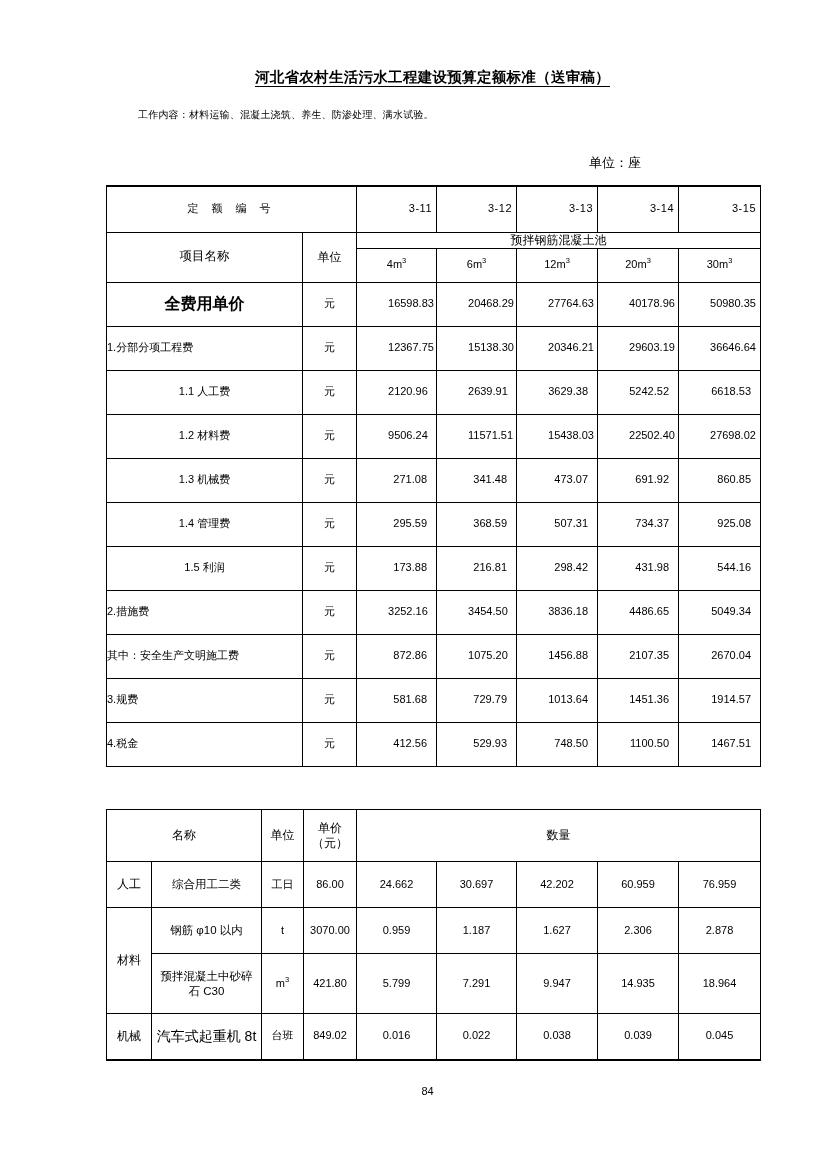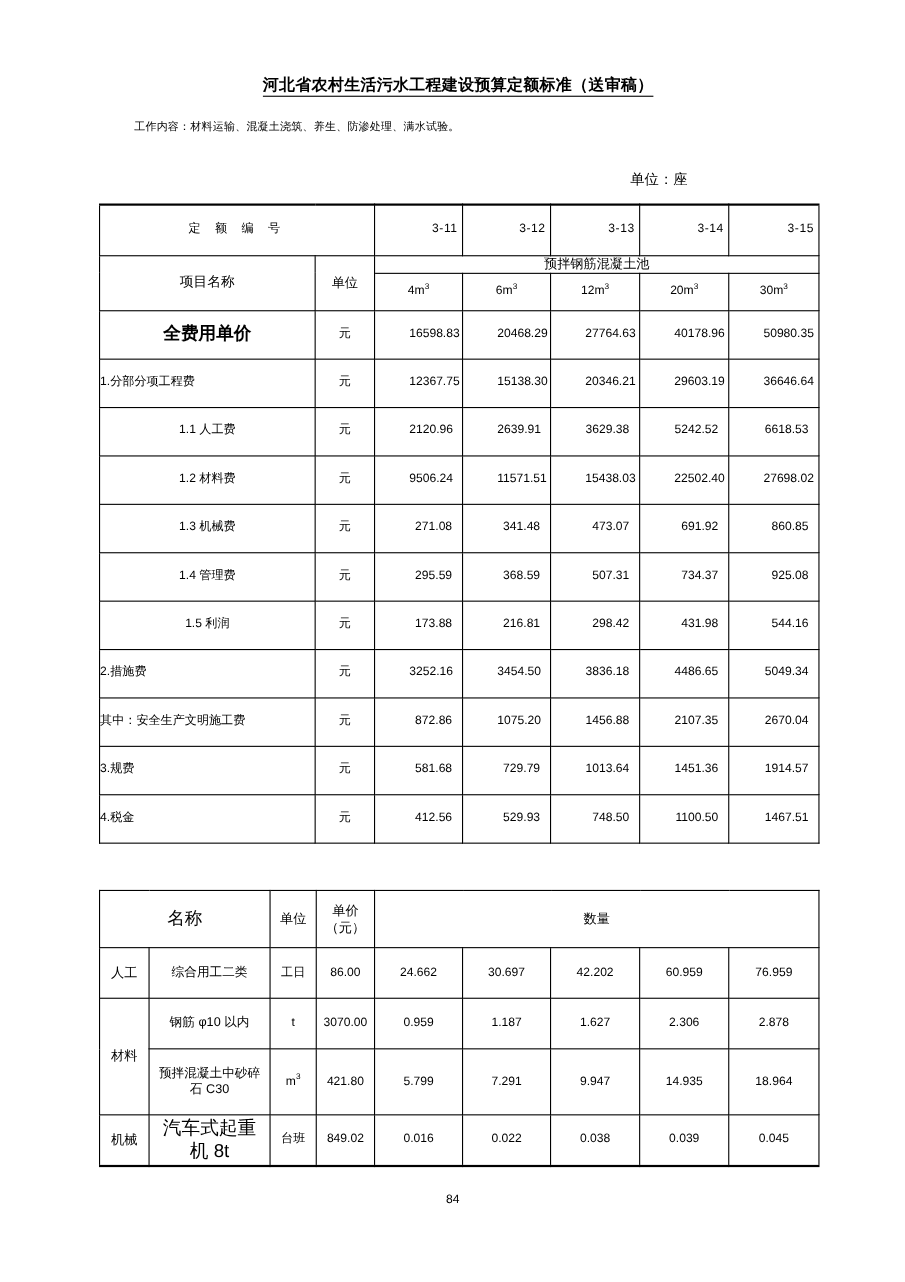--- a/index.html
+++ b/index.html
@@ -10,21 +10,21 @@
   body {
     width: 823px;
     height: 1165px;
     font-family: "Liberation Sans", "DejaVu Sans", sans-serif;
     color: #000000;
     position: relative;
     overflow: hidden;
   }
   .page {
     position: absolute;
-    left: 0; top: 0;
+    left: 16px; top: 0;
     width: 705px;
     height: 1165px;
   }
   .doc-title {
     position: absolute;
     left: 90px;
     top: 68px;
     width: 653px;
     text-align: center;
     font-size: 14.5px;
@@ -286,21 +286,21 @@
       <col style="width:42px">
       <col style="width:53px">
       <col style="width:80px">
       <col style="width:80px">
       <col style="width:81px">
       <col style="width:81px">
       <col style="width:82px">
     </colgroup>
     <tbody id="resource-tbody">
         <tr>
-          <td colspan="2" style="height:52px;font-size:16px">名称</td>
+          <td colspan="2" style="height:52px;font-size:12px">名称</td>
           <td style="font-size:12px">单位</td>
           <td style="font-size:12px">
             <span class="stack">单价</span>
             <span class="stack">（元）</span>
           </td>
           <td colspan="5" style="font-size:12px">数量</td>
         </tr>
         <tr>
           <td rowspan="1" style="font-size:12px">人工</td>
           <td style="height:46px;font-size:11.5px">综合用工二类</td>
@@ -331,21 +331,21 @@
           <td>m<sup>3</sup></td>
           <td class="price">421.80</td>
           <td class="qty">5.799</td>
           <td class="qty">7.291</td>
           <td class="qty">9.947</td>
           <td class="qty">14.935</td>
           <td class="qty">18.964</td>
         </tr>
         <tr>
           <td rowspan="1" style="font-size:12px">机械</td>
-          <td style="height:46px;font-size:17px">汽车式起重机 8t</td>
+          <td style="height:46px;font-size:14px">汽车式起重机 8t</td>
           <td>台班</td>
           <td class="price">849.02</td>
           <td class="qty">0.016</td>
           <td class="qty">0.022</td>
           <td class="qty">0.038</td>
           <td class="qty">0.039</td>
           <td class="qty">0.045</td>
         </tr>
       </tbody>
   </table>

